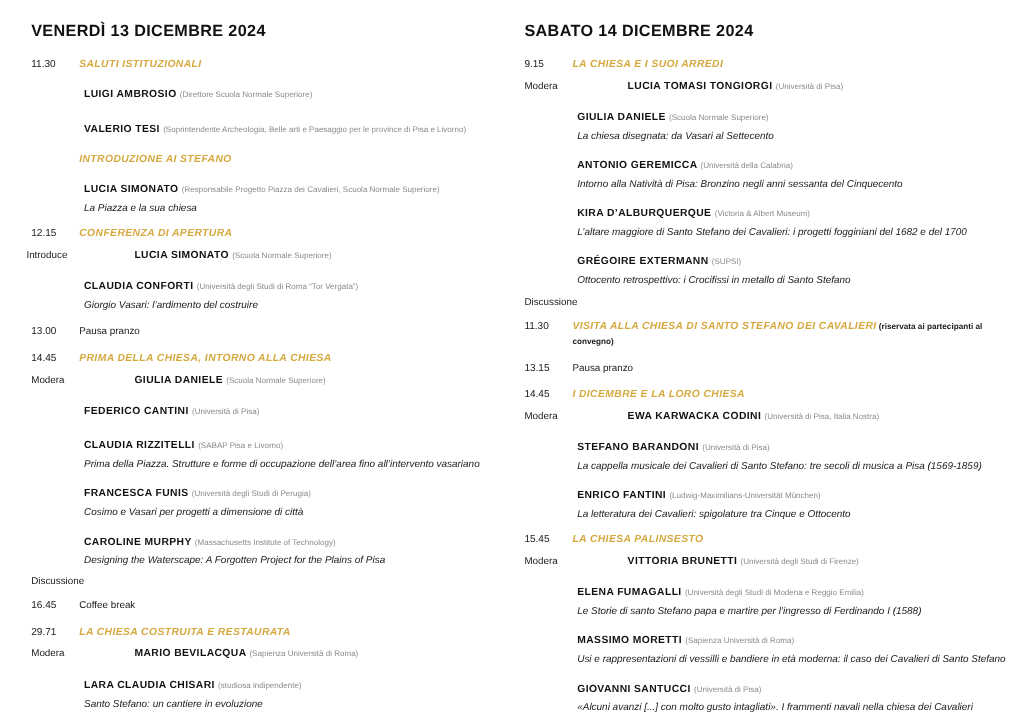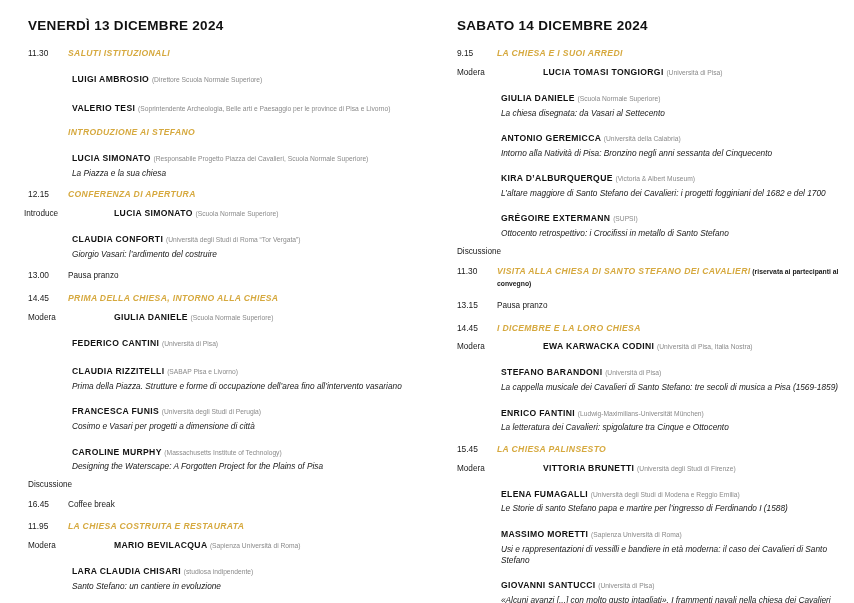--- a/index.html
+++ b/index.html
@@ -4,21 +4,21 @@
 <style>
   * { margin:0; padding:0; box-sizing:border-box; }
   html, body {
     width:854px; height:603px;
     background:#ffffff;
     font-family:"Liberation Sans", sans-serif;
     color:#1a1a1a;
     overflow:hidden;
   }
   .page { display:flex; width:854px; height:603px; }
-  .col { width:427px; padding:18px 14px 0 8px;margin-left:20px; }
+  .col { width:427px; padding:18px 14px 0 26px; }
   .col.right { padding-left:10px; }
 
   .day-title {
     font-size:13.5px;
     font-weight:bold;
     letter-spacing:0.3px;
     color:#111;
     margin-bottom:14px;
     white-space:nowrap;
   }
@@ -202,21 +202,21 @@
           <div class="row">
             <div class="gutter time">16.45</div>
             <div class="content">
               <div class="plain">Coffee break</div>
             </div>
           </div>
         </div>
         <div class="block">
           <div class="gap-md"></div>
           <div class="row">
-            <div class="gutter time">11.95</div>
+            <div class="gutter time">29.71</div>
             <div class="content">
               <div class="session-title">LA CHIESA COSTRUITA E RESTAURATA</div>
             </div>
           </div>
           <div class="row moderator-row">
             <div class="gutter">Modera</div>
             <div class="content">
               <div class="line"><span class="person-name">MARIO BEVILACQUA </span><span class="affil">(Sapienza Università di Roma)</span></div>
             </div>
           </div>

